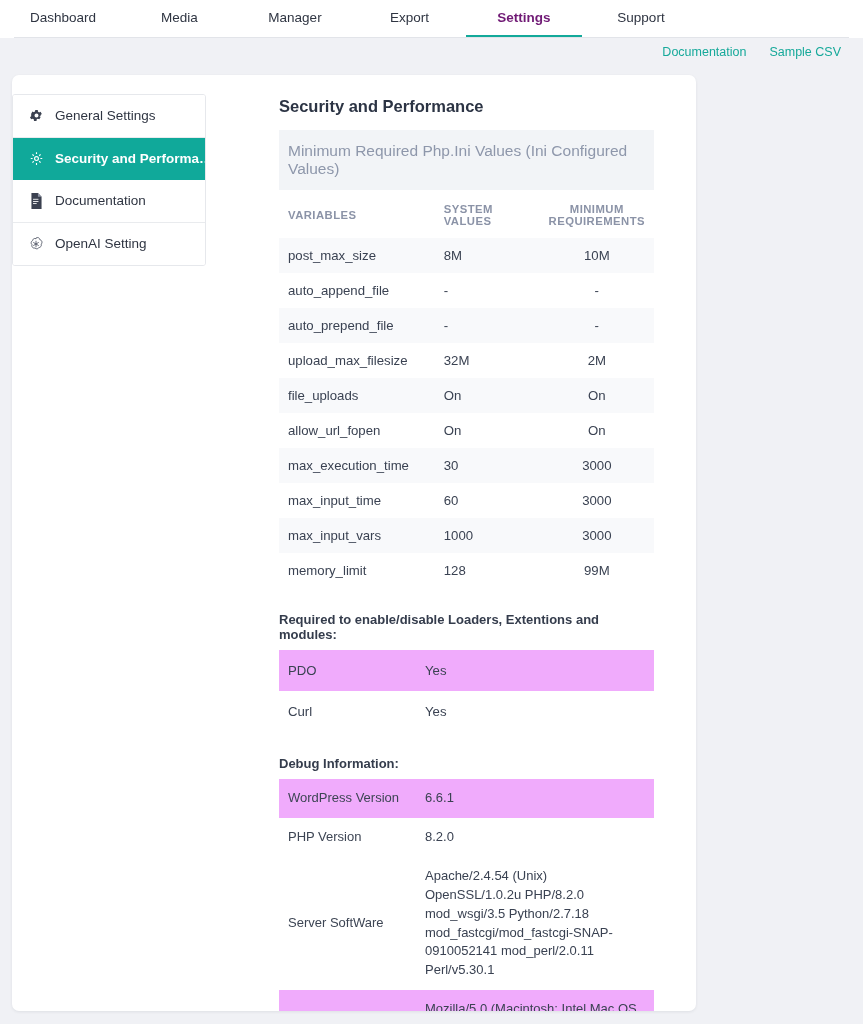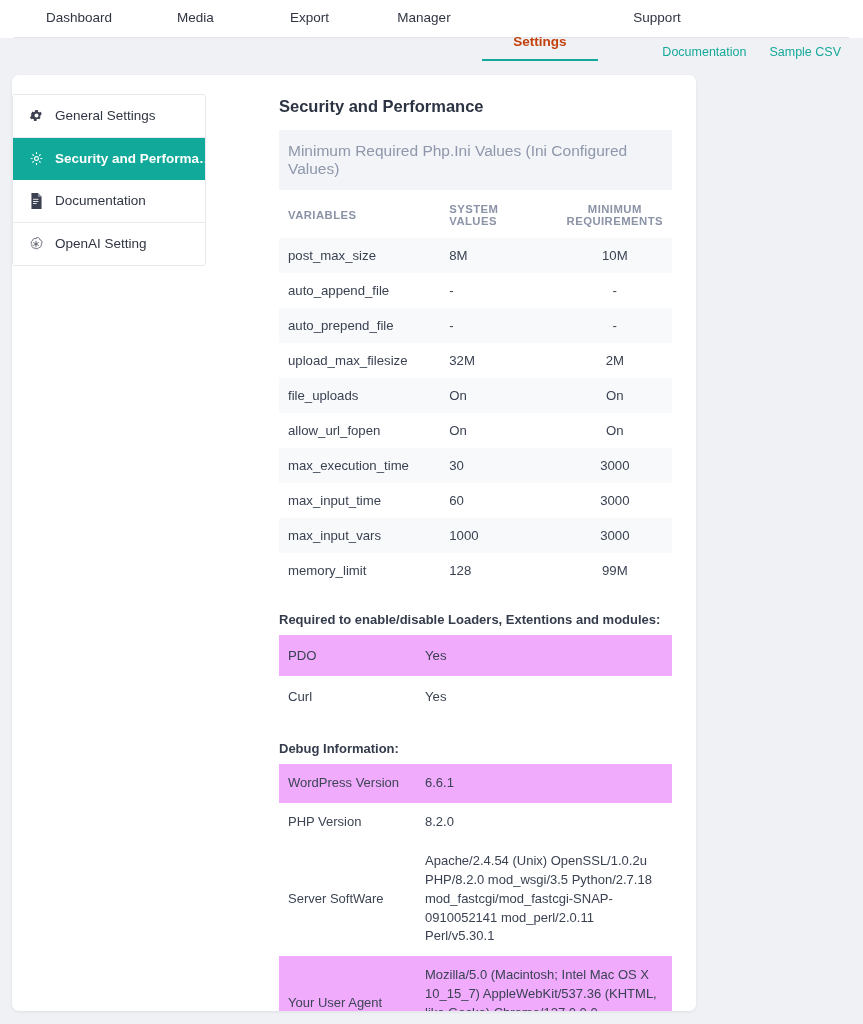--- a/index.html
+++ b/index.html
@@ -12,41 +12,41 @@
     -webkit-font-smoothing: antialiased;
   }
 
   
   .topbar {
     width: 863px;
     height: 38px;
     background: #ffffff;
     display: flex;
     align-items: flex-start;
-    padding-left: 20px;
+    padding-left: 4px;
     position: relative;
   }
   .topbar-rule {
     position: absolute;
     left: 14px; right: 14px; bottom: 0;
     height: 1px;
     background: #e2e4e9;
   }
   .tab {
     font-size: 13.5px;
     color: #2f3542;
     padding: 10px 0 12px 0;
     margin-right: 0;
     text-align: center;
     position: relative;
     cursor: pointer;
     white-space: nowrap;
     z-index: 2;
   }
-  .tab.active { font-weight: bold; color: #c2410c; margin-top: 24px; }
+  .tab.active { font-weight: bold; color: #701a75; }
   .tab.active::after {
     content: "";
     position: absolute;
     left: 0; right: 0; bottom: 0;
     height: 2.5px;
     background: #13a99a;
   }
 
   
   .tab-0 { width: 118px; }
@@ -127,21 +127,21 @@
     display: inline-flex;
     align-items: center;
     justify-content: center;
     flex-shrink: 0;
   }
   .side-icon svg { display: block; }
 
   
   .content {
     flex: 1;
-    padding: 22px 24px 0 73px;
+    padding: 22px 42px 0 73px;
     overflow: hidden;
   }
   .page-title {
     font-size: 16.5px;
     font-weight: bold;
     color: #2c3444;
     margin-bottom: 14px;
   }
 
   .banner {
@@ -194,22 +194,22 @@
   .debug-table td { font-size: 13px; padding: 10px 9px; }
   .debug-table td.k { width: 137px; color: #3d4554; }
   .debug-table td.v { color: #3a4252; }
 </style>
 </head>
 <body>
 
 <div class="topbar">
   <div class="tab tab-0"><span>Dashboard</span></div>
   <div class="tab tab-2"><span>Media</span></div>
+  <div class="tab tab-3"><span>Manager</span></div>
   <div class="tab tab-4"><span>Export</span></div>
-  <div class="tab tab-3"><span>Manager</span></div>
   <div class="tab tab-5 active"><span>Settings</span></div>
   <div class="tab tab-6"><span>Support</span></div>
   <div class="topbar-rule"></div>
 </div>
 
 <div class="sublinks">
   <a class="sublink">Documentation</a>
   <a class="sublink">Sample CSV</a>
 </div>
 

